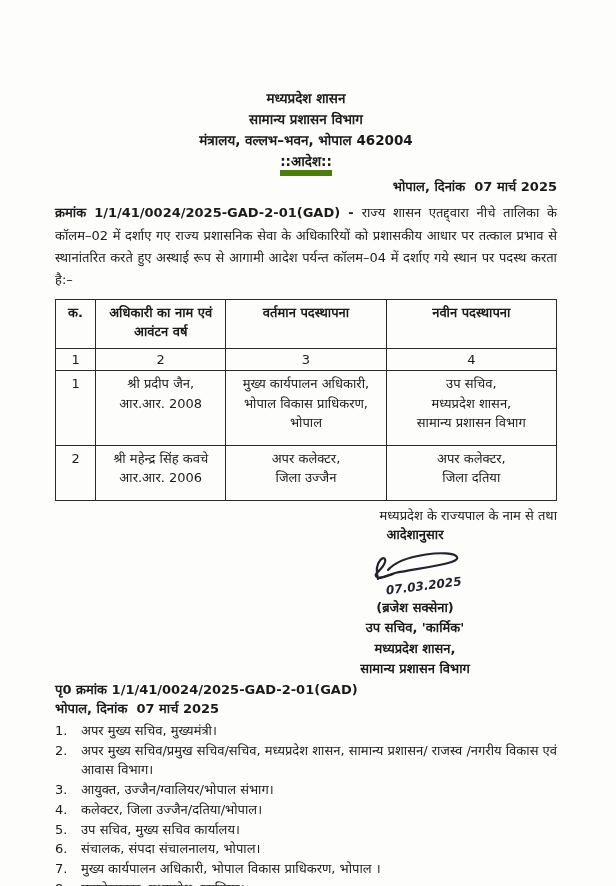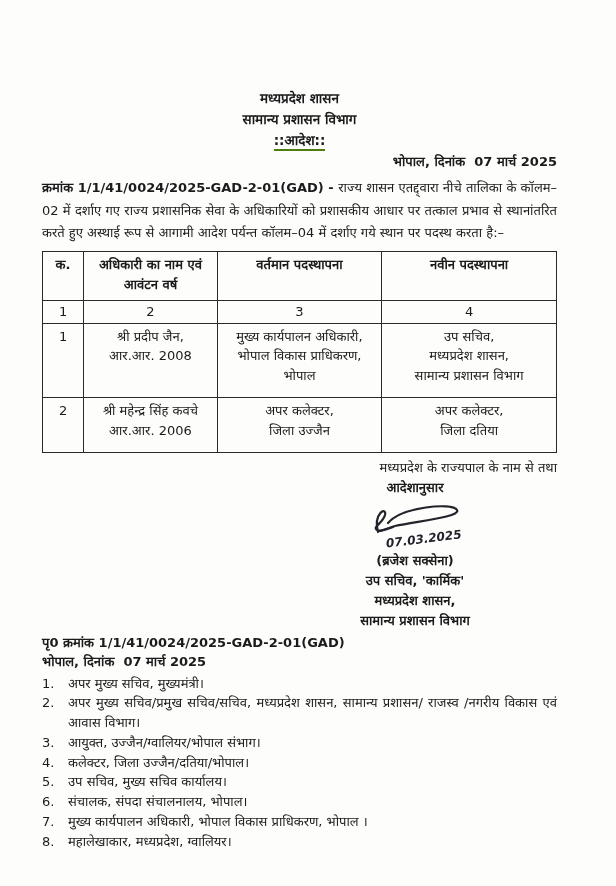--- a/index.html
+++ b/index.html
@@ -7,25 +7,25 @@
   .page {
     position: relative;
     width: 616px;
     height: 886px;
     margin: 0 auto;
     background: #fdfdfc;
     color: #1b1b1b;
     font-family: "DejaVu Sans", "Liberation Sans", sans-serif;
     font-size: 13px;
     line-height: 1.5;
-    padding: 88px 59px 20px 42px;
+    padding: 88px 59px 20px 55px;
     overflow: hidden;
   }
   .doc-header { text-align: center; font-weight: bold; font-size: 13.5px; line-height: 1.55; }
-  .order-label { display: inline-block; border-bottom: 2px solid #4d7c0f; line-height: 1.25; }
+  .order-label { display: inline-block; border-bottom: 6px solid #4d7c0f; line-height: 1.25; }
   .dateline { text-align: right; font-weight: bold; margin-top: 1px; }
   .body-para { text-align: justify; margin-top: 6px; line-height: 1.72; }
   .body-ref { font-weight: bold; }
 
   table.transfer-table {
     width: 100%;
     border-collapse: collapse;
     margin-top: 7px;
     font-size: 13px;
   }
@@ -60,20 +60,21 @@
   .copy-list .li-text { flex: 1; text-align: justify; }
 </style>
 </head>
 <body>
 
 <div class="page">
 
   <div class="doc-header">
     <div>मध्यप्रदेश शासन</div>
     <div>सामान्य प्रशासन विभाग</div>
+    <div>मंत्रालय, वल्लभ–भवन, भोपाल 462004</div>
     <div>
       <span class="order-label">::आदेश::</span>
     </div>
   </div>
 
   <div class="dateline">भोपाल, दिनांक&nbsp;&nbsp;07 मार्च 2025</div>
 
   <p class="body-para"><span class="body-ref">क्रमांक 1/1/41/0024/2025-GAD-2-01(GAD) - </span><span> राज्य शासन एतद्द्वारा नीचे तालिका के कॉलम–02 में दर्शाए गए राज्य प्रशासनिक सेवा के अधिकारियों को प्रशासकीय आधार पर तत्काल प्रभाव से स्थानांतरित करते हुए अस्थाई रूप से आगामी आदेश पर्यन्त कॉलम–04 में दर्शाए गये स्थान पर पदस्थ करता है:–</span></p>
 
   <table class="transfer-table">

